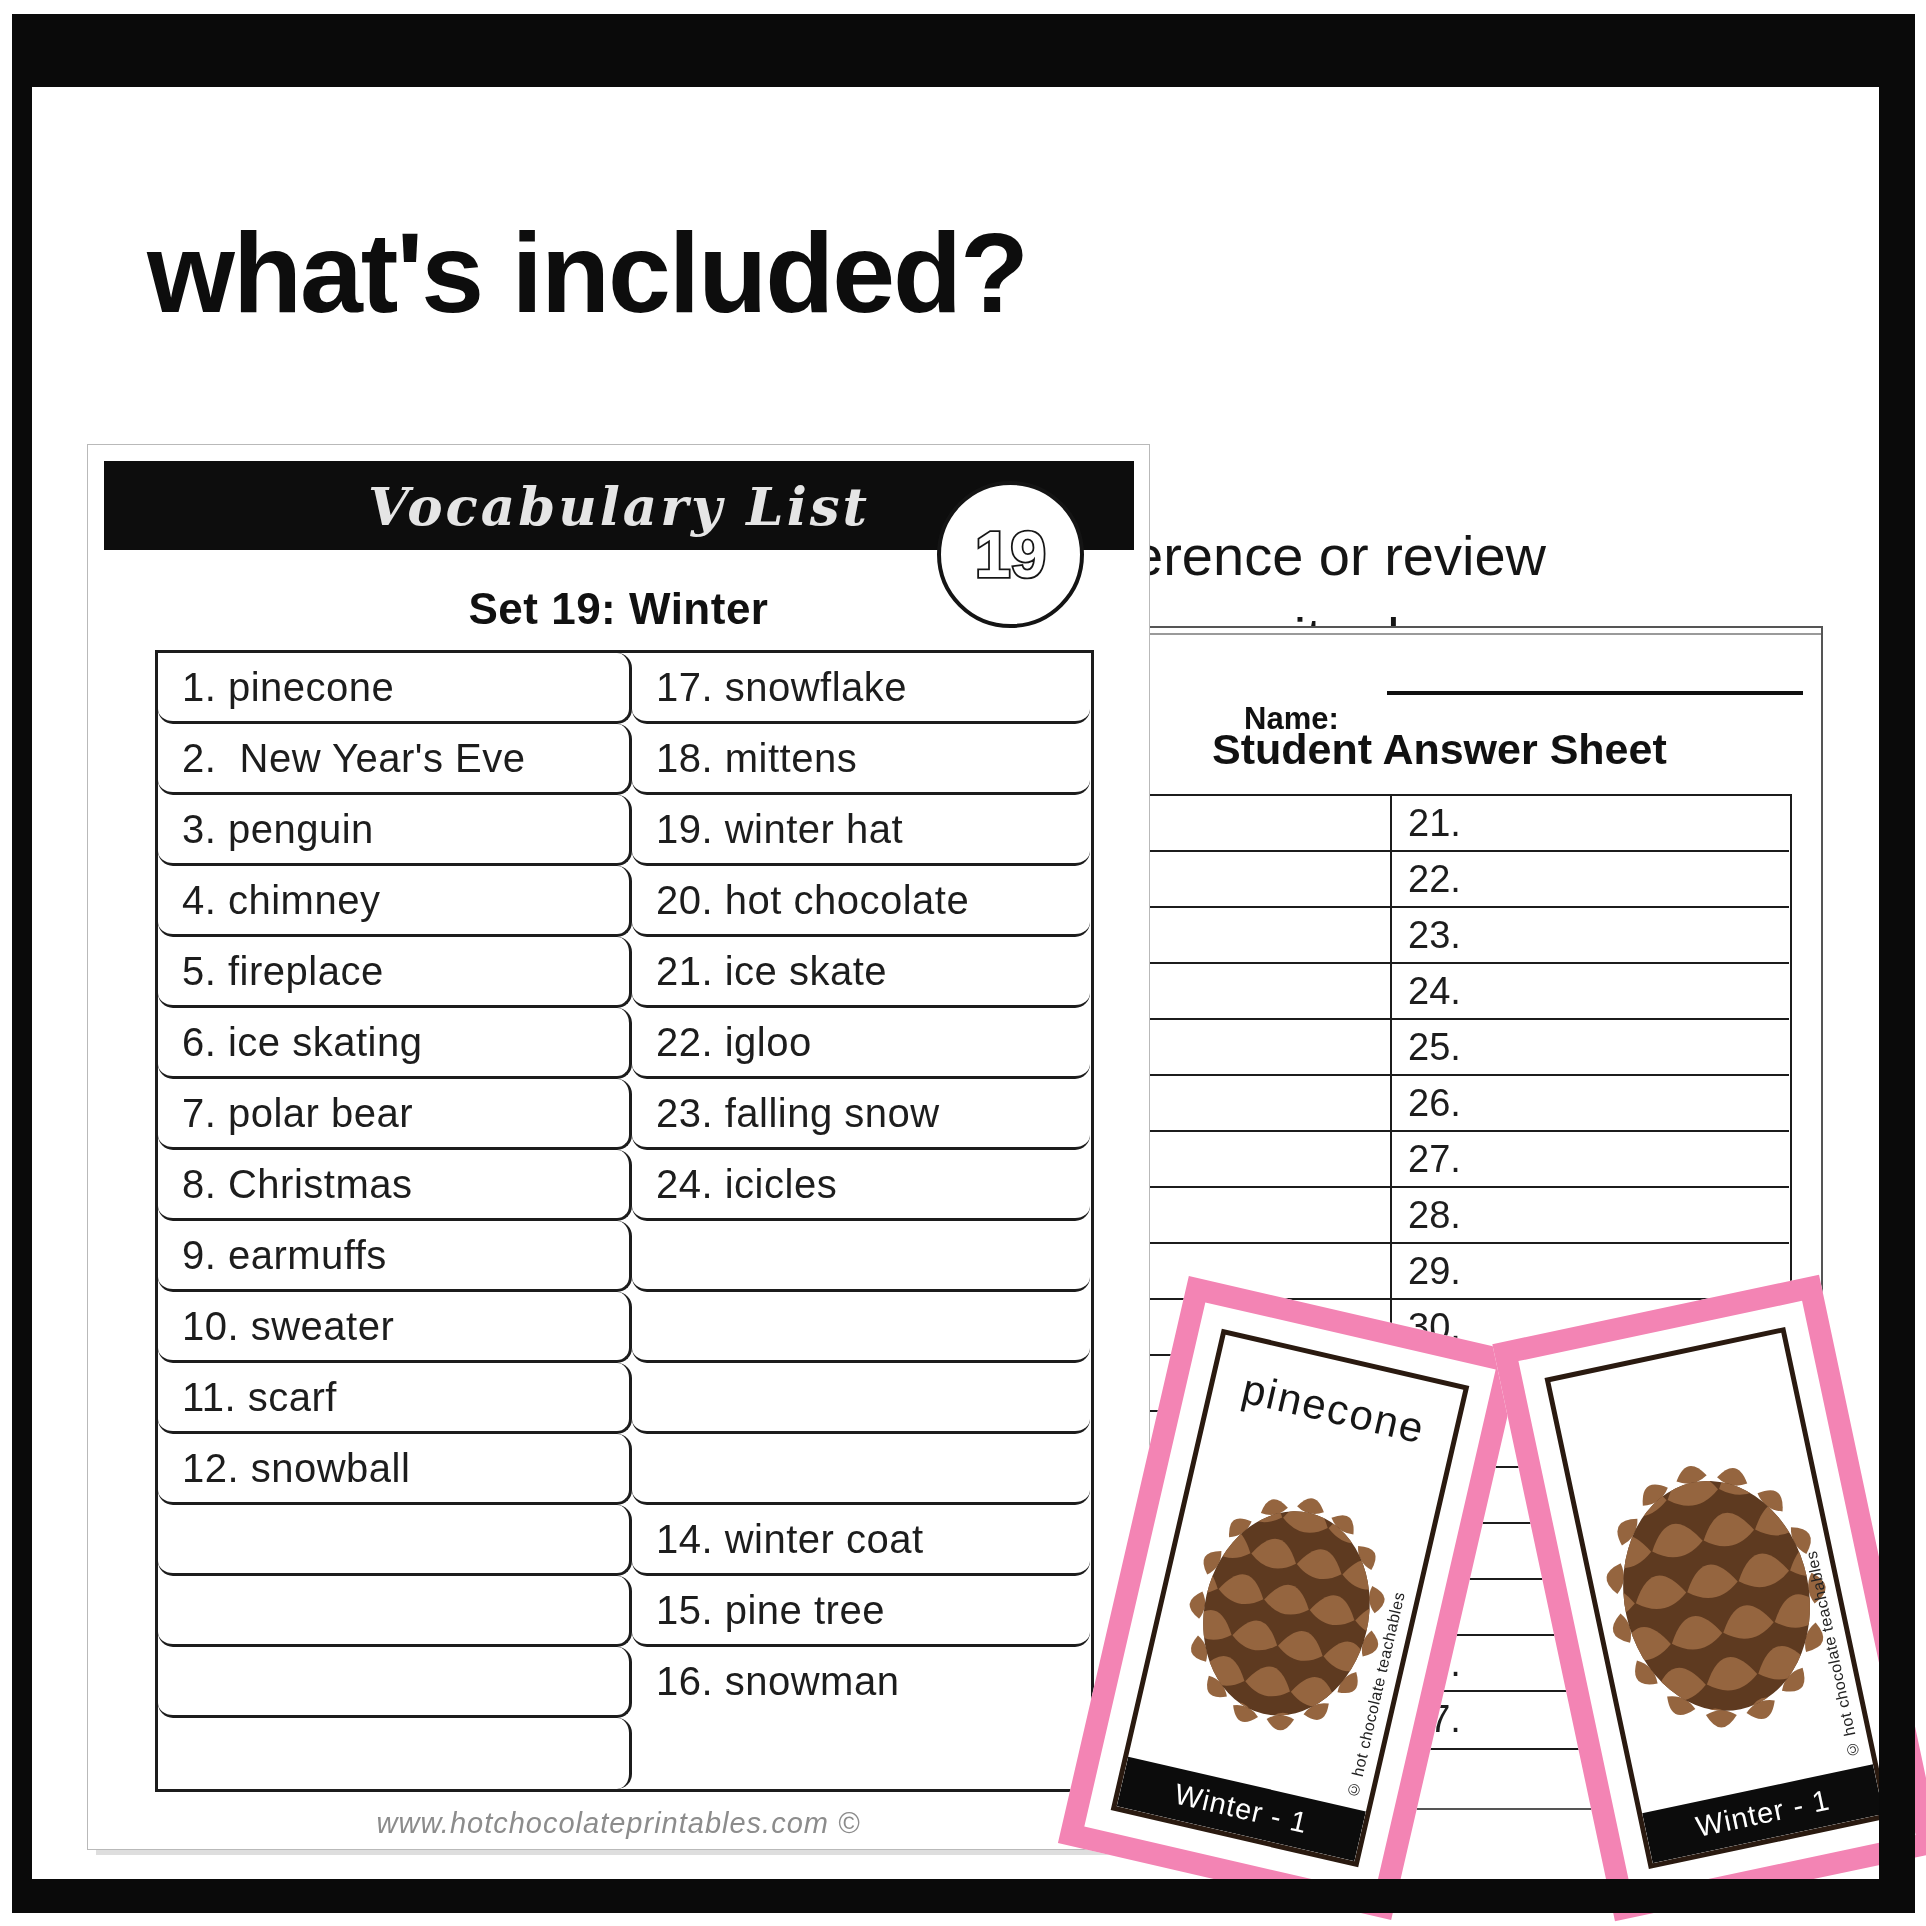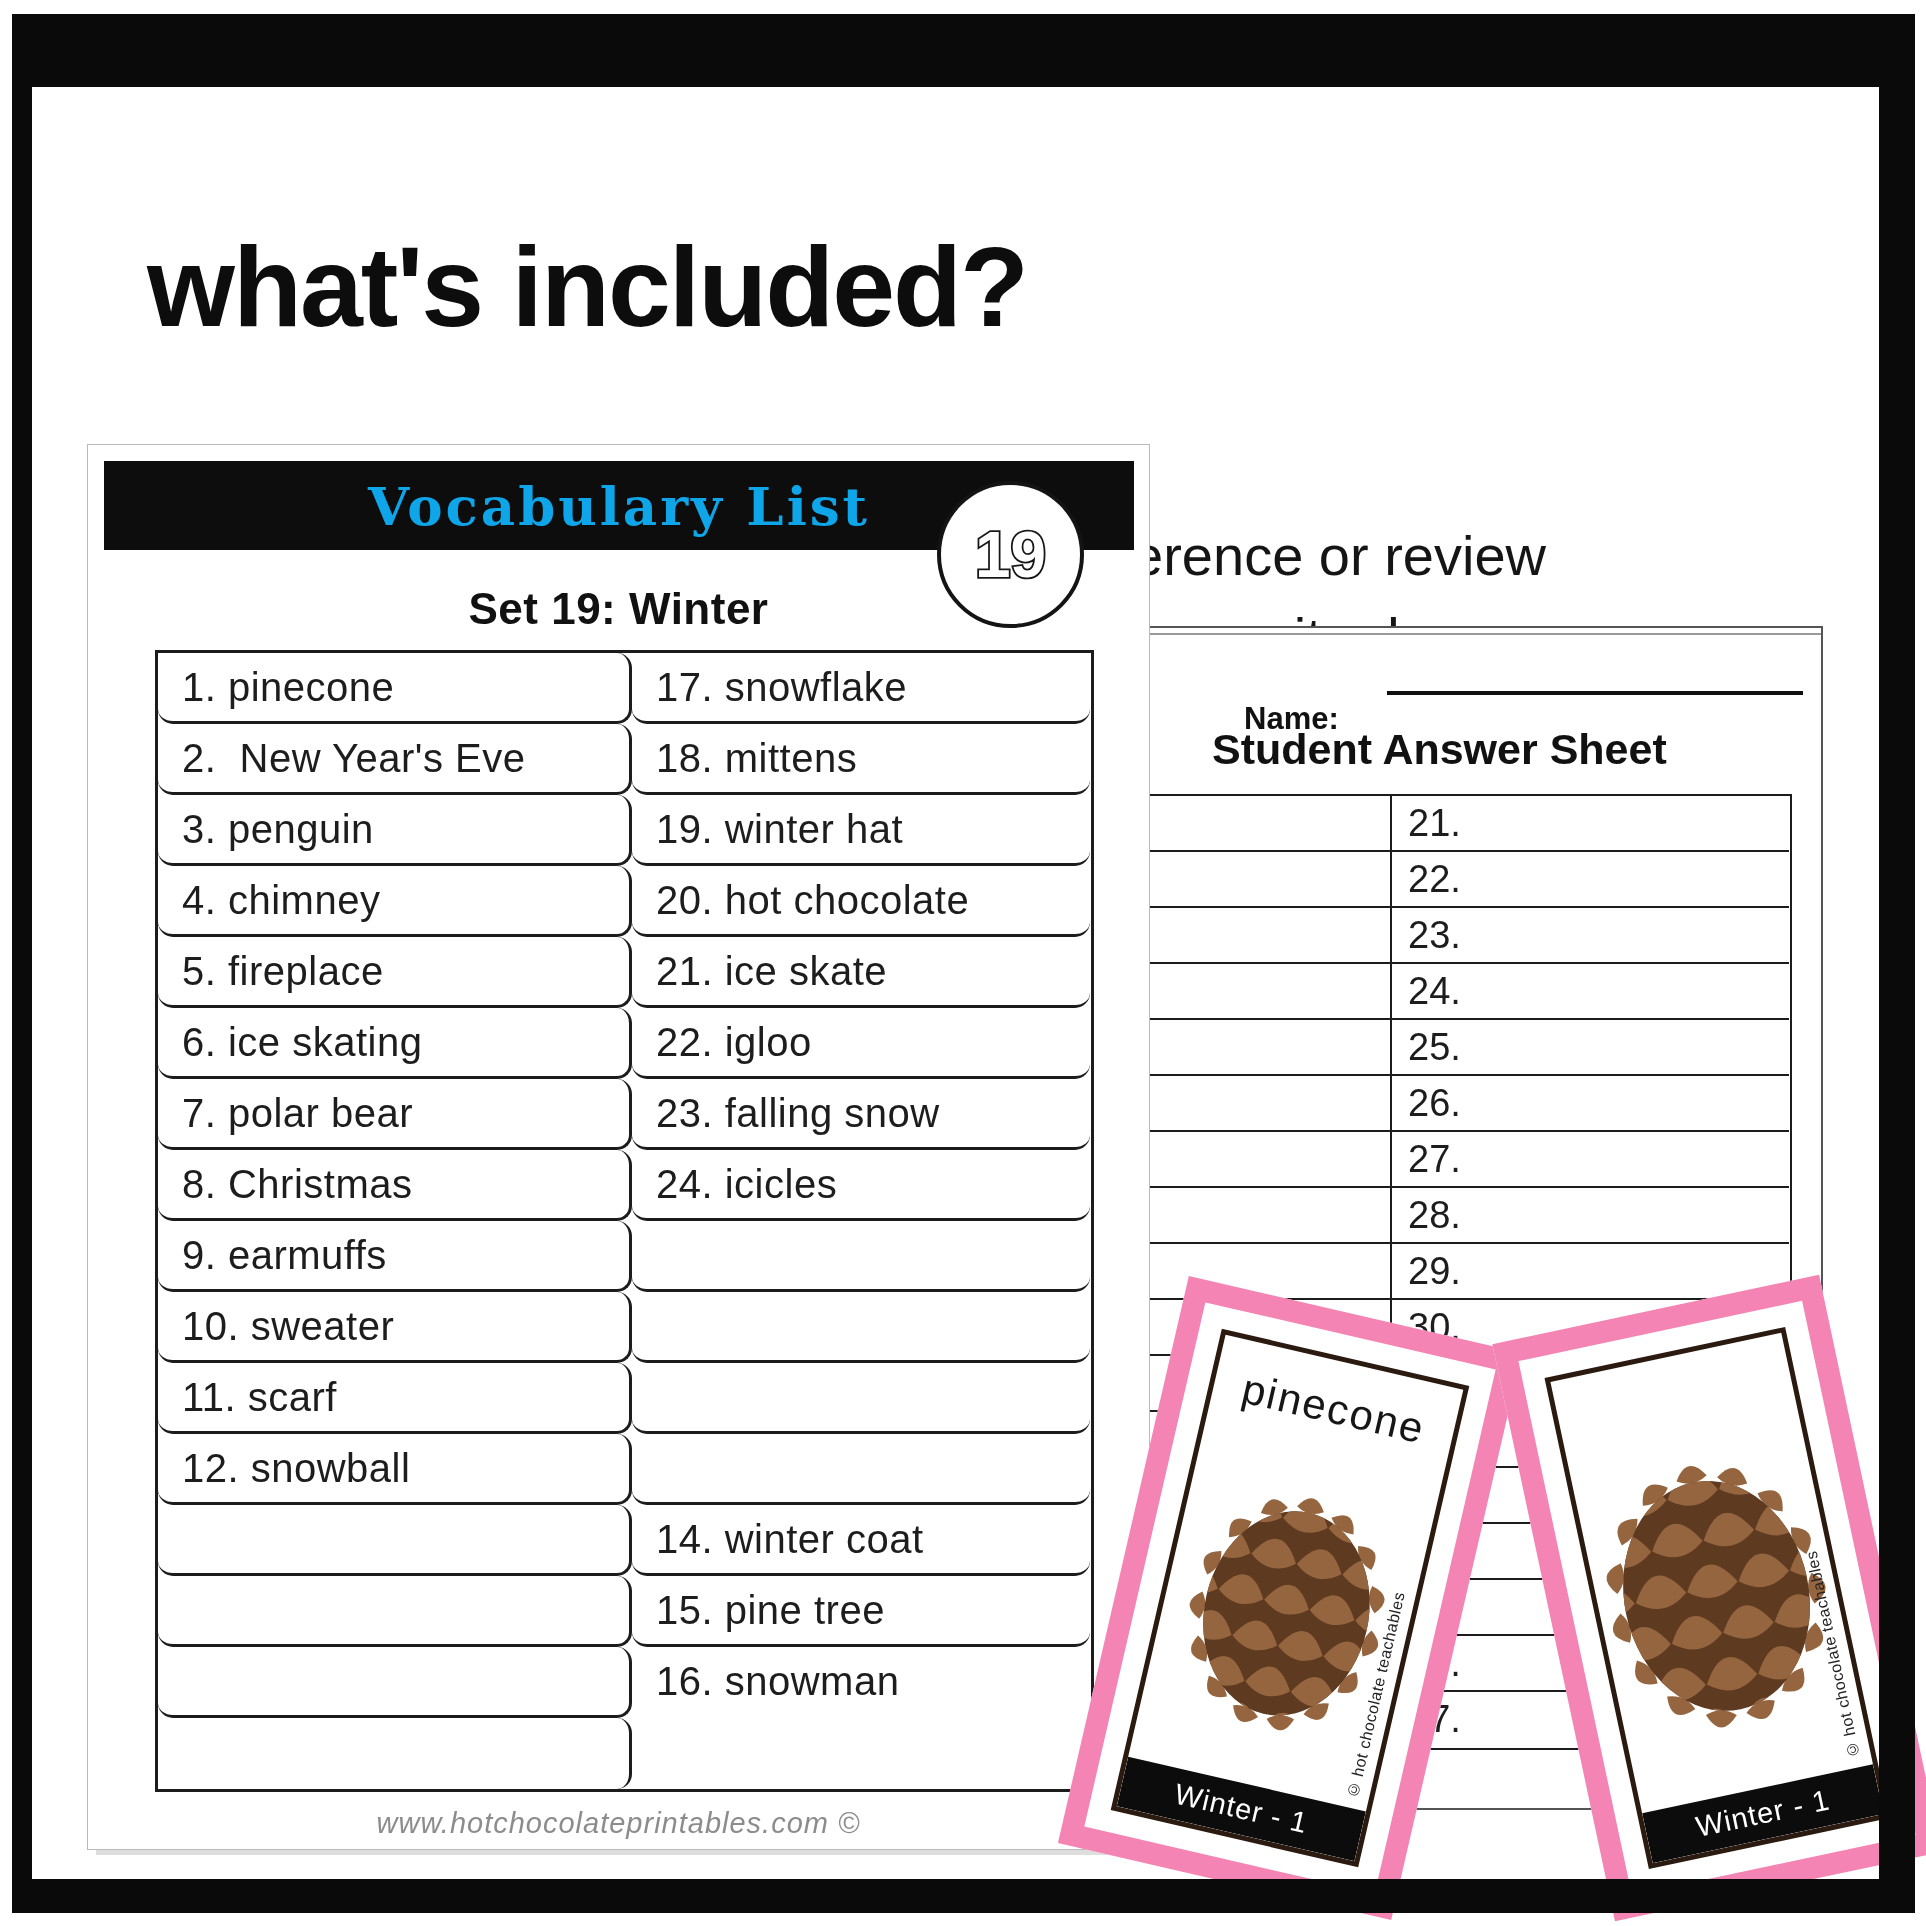--- a/index.html
+++ b/index.html
@@ -3,32 +3,32 @@
 <meta charset="utf-8">
 <style>
   html,body{margin:0;padding:0;background:#fff;}
   #canvas{position:relative;width:1927px;height:1927px;background:#ffffff;overflow:hidden;
           font-family:"Liberation Sans",sans-serif;color:#111;}
   
   .frame{position:absolute;left:12px;top:14px;right:12px;bottom:14px;
          border-style:solid;border-color:#0a0a0a;border-width:73px 36px 34px 20px;
          z-index:60;pointer-events:none;}
   
-  .title{position:absolute;left:147px;top:222px;font-size:113px;font-weight:800;
+  .title{position:absolute;left:147px;top:208px;font-size:113px;font-weight:800;
          letter-spacing:-2px;color:#0d0d0d;}
   .intro{position:absolute;left:133px;top:515px;width:1748px;font-size:56px;
          line-height:1.47;color:#151515;font-weight:400;}
   .intro b{font-weight:700;}
   
   .vocab-page{position:absolute;left:87px;top:444px;width:1061px;height:1404px;
               background:#fff;border:1px solid #b9b9b9;z-index:10;
               box-shadow:0 14px 0 -9px #dedede;}
   .vp-banner{position:absolute;left:16px;top:16px;width:1030px;height:89px;background:#0d0d0d;
              display:flex;align-items:center;justify-content:center;}
-  .vp-banner span{color:#0ea5e9;font-family:"DejaVu Serif",serif;font-weight:700;
+  .vp-banner span{color:#e5e5e5;font-family:"DejaVu Serif",serif;font-style:italic;font-weight:700;
                   font-size:53px;letter-spacing:3px;}
   .vp-badge{position:absolute;left:849px;top:36px;width:147px;height:147px;border-radius:50%;
             background:#fff;border:4px solid #141414;z-index:3;box-sizing:border-box;}
   .vp-set-title{position:absolute;left:0;top:139px;width:100%;text-align:center;
                 font-size:44px;font-weight:700;letter-spacing:0.5px;}
   .vp-table{position:absolute;left:67px;top:205px;width:939px;box-sizing:border-box;
             border:3px solid #1c1c1c;display:grid;grid-template-columns:474px 458px;
             grid-auto-rows:71px;}
   .vp-cell{box-sizing:border-box;padding:12px 0 0 24px;font-size:40px;letter-spacing:0.5px;
            color:#1d1d1d;white-space:pre-wrap;border-bottom:3px solid #1c1c1c;overflow:hidden;border-radius:15px;}

